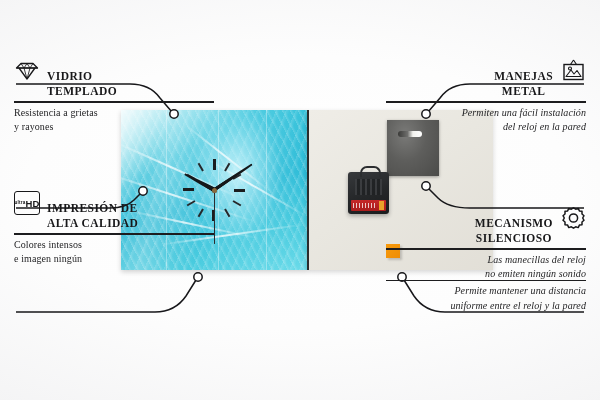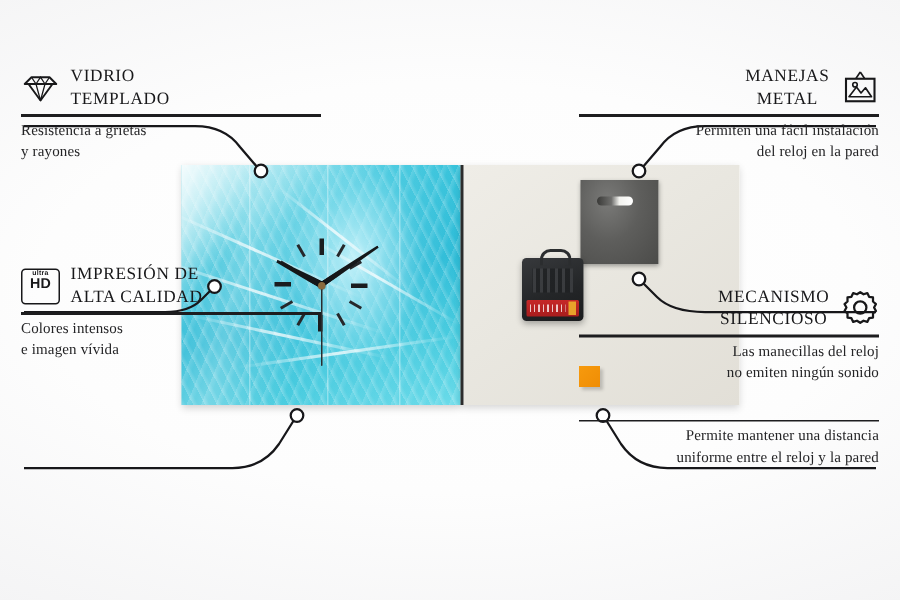--- a/index.html
+++ b/index.html
@@ -245,66 +245,67 @@
     gap: 7px;
   }
   .feature.left .feature-head {
     justify-content: flex-start;
   }
   .feature.right .feature-head {
     justify-content: flex-end;
   }
   .feature-title {
     font-family: "Liberation Serif", serif;
-    font-weight: normal;
+    font-weight: bold;
     font-size: 11.5px;
     letter-spacing: 0.45px;
     color: #18181a;
     line-height: 1.28;
     text-transform: uppercase;
+    margin-top: 25px;
   }
   .feature.left .feature-title { text-align: left; }
   .feature.right .feature-title { text-align: center; }
 
   .feature-rule {
     height: 1.4px;
     background: #1d1d1f;
     margin-top: 3px;
   }
   .feature-desc {
     font-family: "Liberation Serif", serif;
     font-size: 10px;
     color: #242426;
     line-height: 1.42;
     margin-top: 3px;
     letter-spacing: 0.1px;
   }
   .feature.left .feature-desc { text-align: left; }
-  .feature.right .feature-desc { text-align: right; }
+  .feature.right .feature-desc { text-align: right; font-style: italic; }
 
   .feature-icon {
     width: 26px;
     height: 26px;
     flex: 0 0 26px;
     display: flex;
     align-items: center;
     justify-content: center;
     color: #18181a;
   }
   .feature-icon svg { display: block; }
 
   .hd-badge {
     width: 24px;
     height: 22px;
     border: 1.5px solid #18181a;
     border-radius: 3px;
     display: flex;
-    flex-direction: column;
+    flex-direction: row;
     align-items: center;
-    justify-content: flex-start;
+    justify-content: center;
     line-height: 1;
   }
   .hd-badge .hd-small {
     font-family: "Liberation Sans", sans-serif;
     font-size: 4.6px;
     font-weight: bold;
     letter-spacing: 0.2px;
     color: #18181a;
   }
   .hd-badge .hd-big {
@@ -449,21 +450,21 @@
         </span>
       </span>
       <span class="feature-title">
         <span>IMPRESIÓN DE</span><br>
         <span>ALTA CALIDAD</span>
       </span>
     </div>
     <div class="feature-rule"></div>
     <div class="feature-desc">
       <span>Colores intensos</span><br>
-      <span>e imagen vívida</span>
+      <span>e imagen ningún</span>
     </div>
   </div>
 
 
   <div class="feature right" id="feature-metal-hangers">
     <div class="feature-head">
       <span class="feature-title">
         <span>MANEJAS</span><br>
         <span>METAL</span>
       </span>

